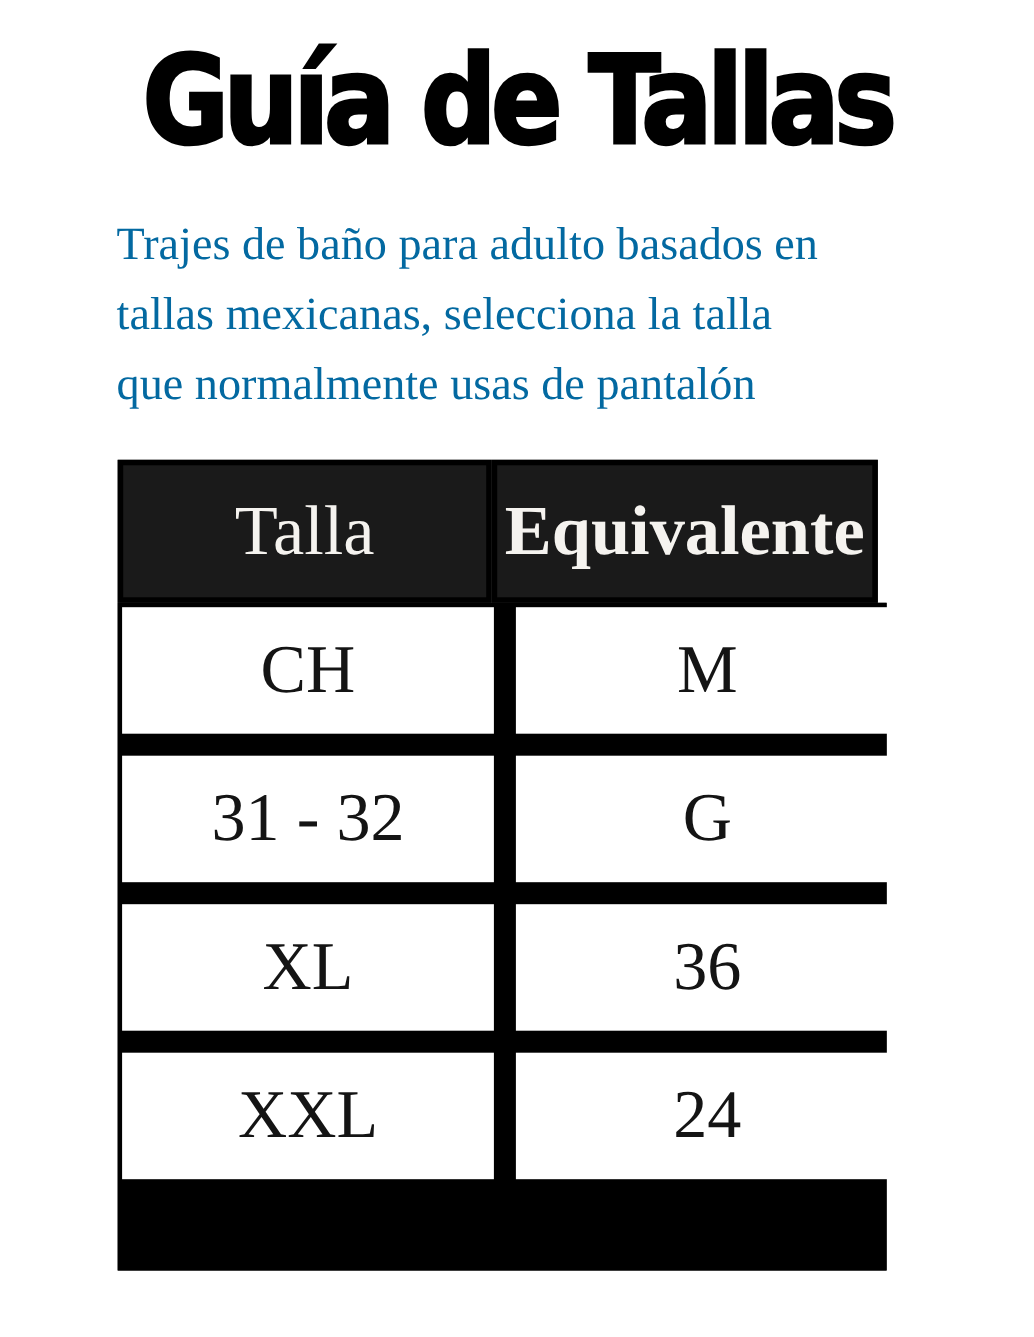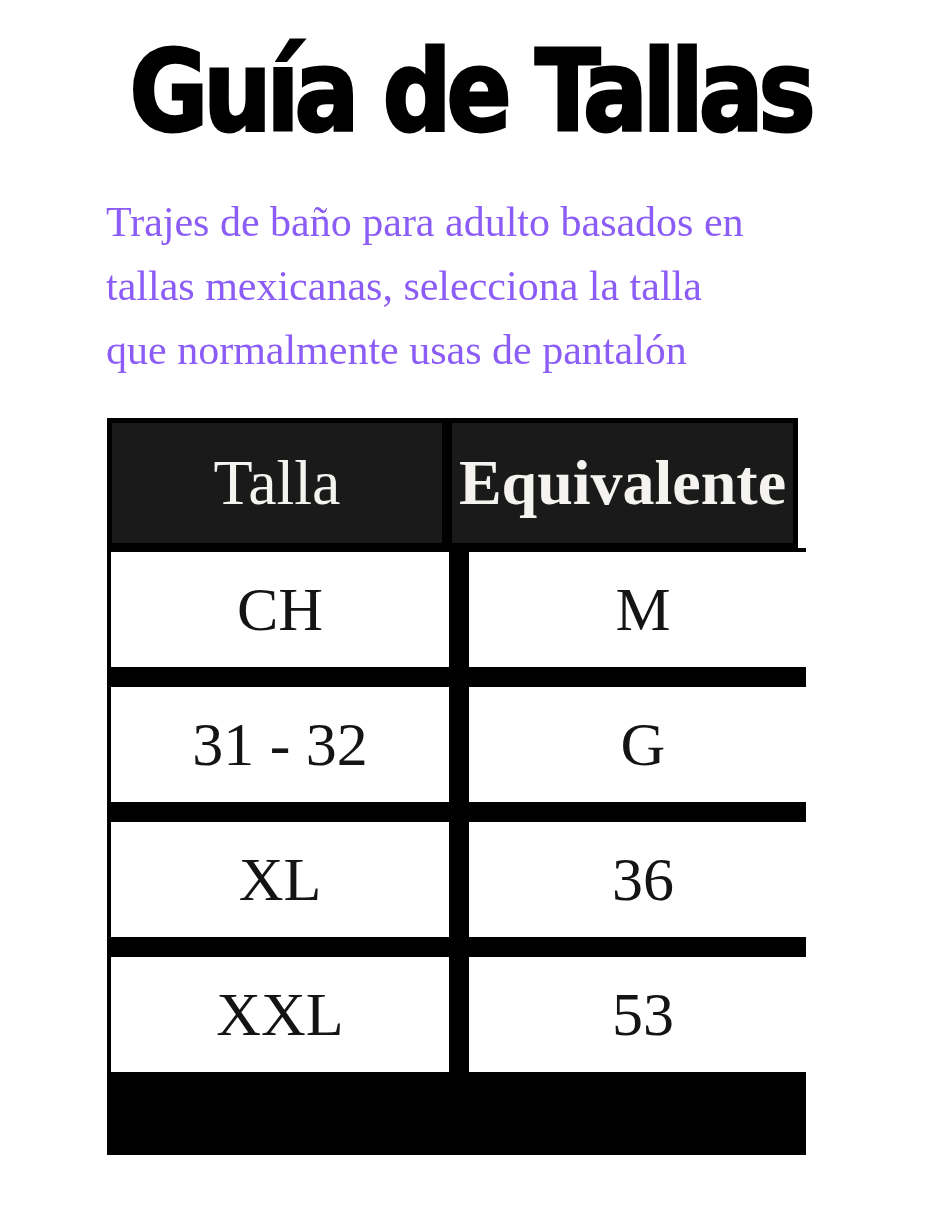--- a/index.html
+++ b/index.html
@@ -33,21 +33,21 @@
     color: var(--border);
     -webkit-text-stroke: 2.5px var(--border);
     transform: scaleY(1.16);
     transform-origin: center top;
   }
   .intro {
     margin: 52px 0 0 106px;
     width: 740px;
     font-size: 42px;
     line-height: 64px;
-    color: #8b5cf6;
+    color: #0369a1;
   }
   .size-table {
     margin: 36px 0 0 107px;
     width: 699px;
   }
   .thead {
     display: flex;
     gap: 0;
     height: 130px;
   }
@@ -104,17 +104,17 @@
     </div>
     <div class="tbody">
 
     <div class="td">CH</div>
         <div class="td">M</div>
         <div class="td">31 - 32</div>
         <div class="td">G</div>
         <div class="td">XL</div>
         <div class="td">36</div>
         <div class="td">XXL</div>
-        <div class="td">53</div>
+        <div class="td">24</div>
       </div>
   </div>
 
 </div>
 
 </body></html>

